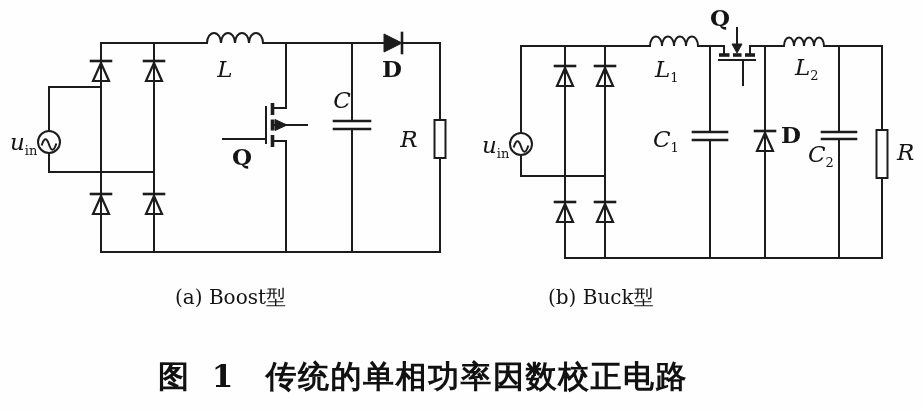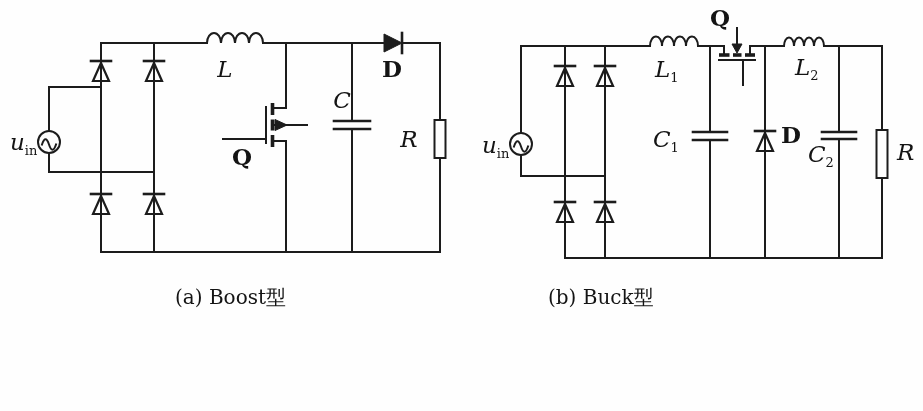--- a/index.html
+++ b/index.html
@@ -199,13 +199,15 @@
     </text>
     <text x="808" y="162">
       <tspan class="lbl-it">C</tspan><tspan class="sub" dy="5">2</tspan>
     </text>
     <text class="lbl-it" x="897" y="160">R</text>
     <text class="caption" x="548" y="304">(b) Buck型</text>
   </g>
 </svg>
 
 <div class="figure-title">
+  <span class="prefix">图 1</span>
+  <span class="main">传统的单相功率因数校正电路</span>
 </div>
 
 </body></html>

